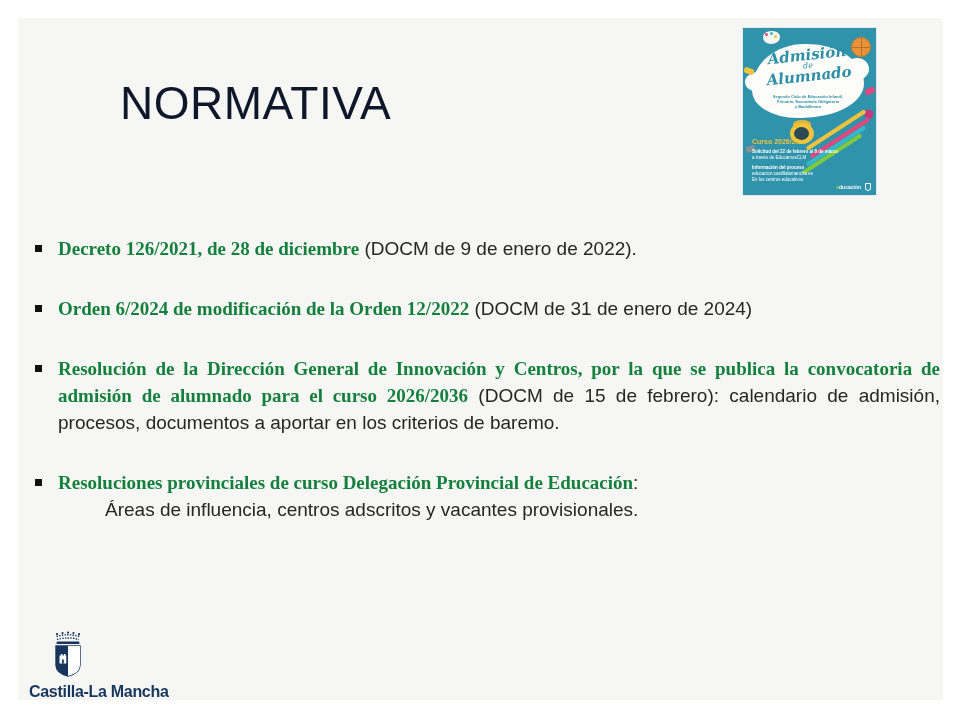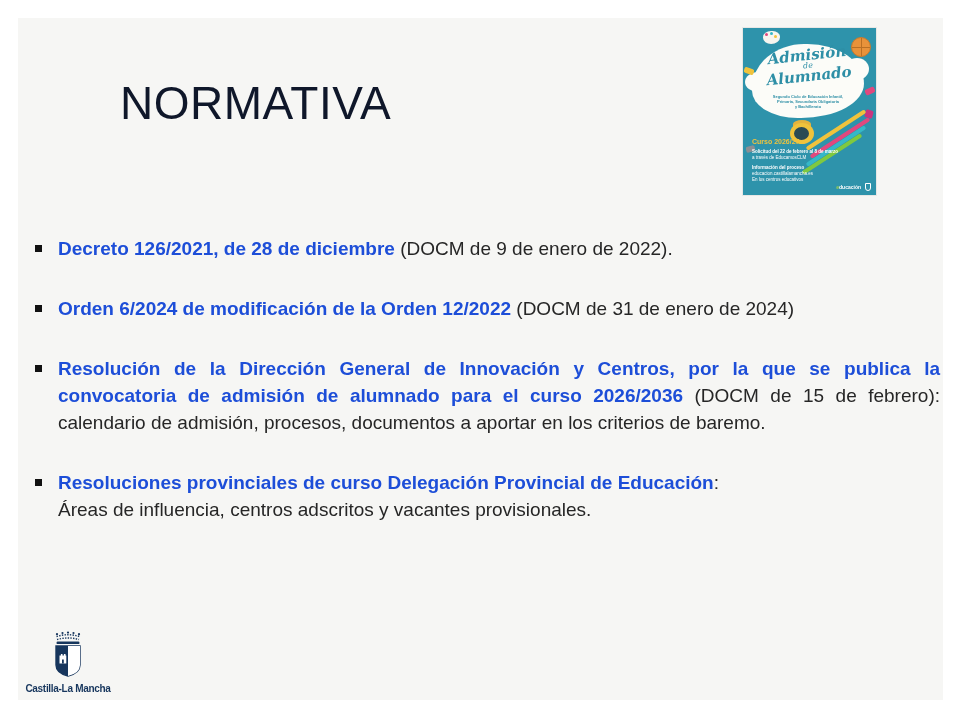--- a/index.html
+++ b/index.html
@@ -7,23 +7,23 @@
   .canvas { position:relative; width:960px; height:720px; background:#ffffff; }
   .slide { position:absolute; left:18px; top:18px; width:925px; height:682px; background:#f6f6f4; }
 
   
   .title { position:absolute; left:102px; top:58px; font-size:46px; font-weight:400; color:#0f172a; letter-spacing:0.5px; }
 
   
   .bullets { position:absolute; left:14px; top:217px; width:908px; list-style:none; }
   .bullets li { position:relative; padding-left:26px; font-size:19px; line-height:27px; color:#262626; margin-bottom:33px; }
   .bullets li .marker { position:absolute; left:3px; top:10px; width:7px; height:7px; background:#111; }
-  .bullets li b { color:#1d4ed8; font-weight:700; }
+  .bullets li b { color:#15803d; font-weight:700;font-family:Liberation Serif, serif; }
   .bullets li.justify { text-align:justify; }
-  .bullets li .line2 { display:block; }
+  .bullets li .line2 { display:block;margin-left:47px; }
 
   
   .poster { position:absolute; left:725px; top:10px; width:133px; height:167px; background:#2e93ab; overflow:hidden; box-shadow:0 0 0 1px rgba(0,0,0,0.06); }
   .cloud { position:absolute; left:9px; top:16px; width:112px; height:74px; background:#fcfcf8;
            border-radius:48% 52% 58% 42% / 62% 55% 48% 38%; }
   .cloud-bump1 { position:absolute; left:2px; top:44px; width:26px; height:20px; background:#fcfcf8; border-radius:50%; }
   .cloud-bump2 { position:absolute; left:102px; top:30px; width:24px; height:22px; background:#fcfcf8; border-radius:50%; }
   .cloud-text { position:absolute; left:12px; top:20px; width:106px; text-align:center; transform:rotate(-6deg);
                 font-family:"DejaVu Serif", serif; font-style:italic; color:#2e8fa6; }
   .cloud-text .l1,.cloud-text .l3 { font-size:15px; font-weight:700; line-height:14px; }
@@ -46,21 +46,21 @@
   .poster-line { position:absolute; left:9px; color:#ffffff; font-size:4.5px; line-height:5.5px; width:118px; }
   .bold { font-weight:700; }
   .poster-brand { position:absolute; right:5px; bottom:4px; display:flex; align-items:center; gap:4px; }
   .poster-brand .edu { color:#ffffff; font-size:5px; font-weight:700; }
   .poster-brand .edu::first-letter { color:#9fd24a; }
   .mini-shield { width:6px; height:8px; border:0.5px solid #ffffff; border-radius:0 0 3px 3px; }
 
   
   .footer-logo { position:absolute; left:0px; top:613px; width:100px; text-align:center; }
   .footer-logo svg { display:block; margin:0 auto 2px auto; }
-  .footer-logo .label { font-size:10px; font-weight:700; color:#17365d; letter-spacing:-0.3px; white-space:nowrap; }
+  .footer-logo .label { font-size:16px; font-weight:700; color:#17365d; letter-spacing:-0.3px; white-space:nowrap;margin-left:11px; }
 </style>
 </head>
 <body>
 
 <div class="canvas">
   <div class="slide">
 
     <div class="title">NORMATIVA</div>
 
     <div class="poster">

